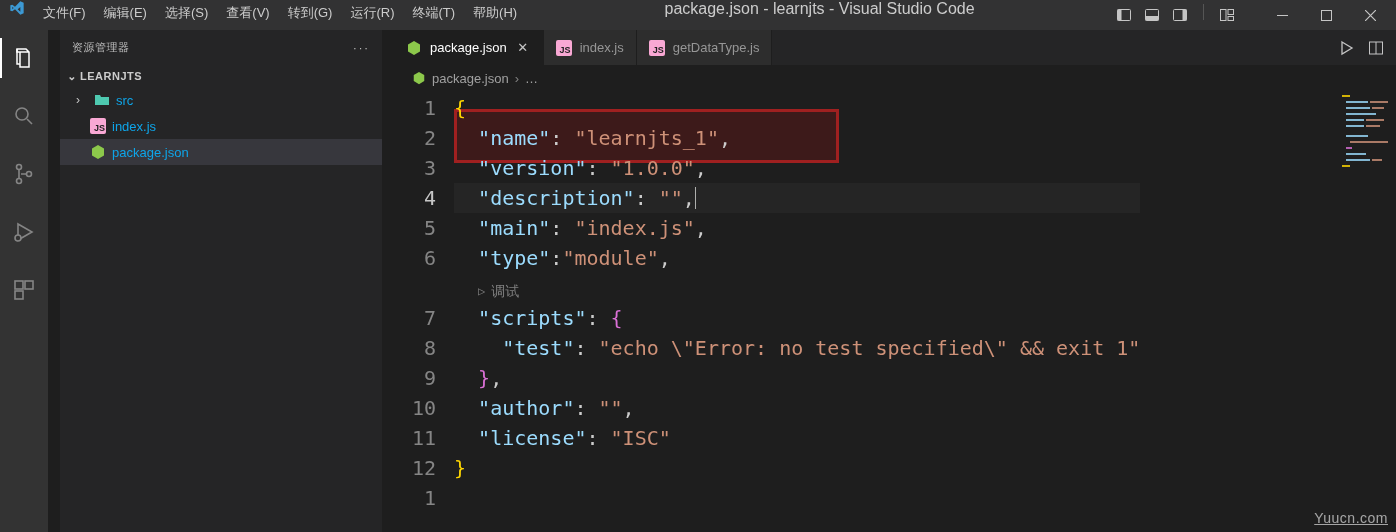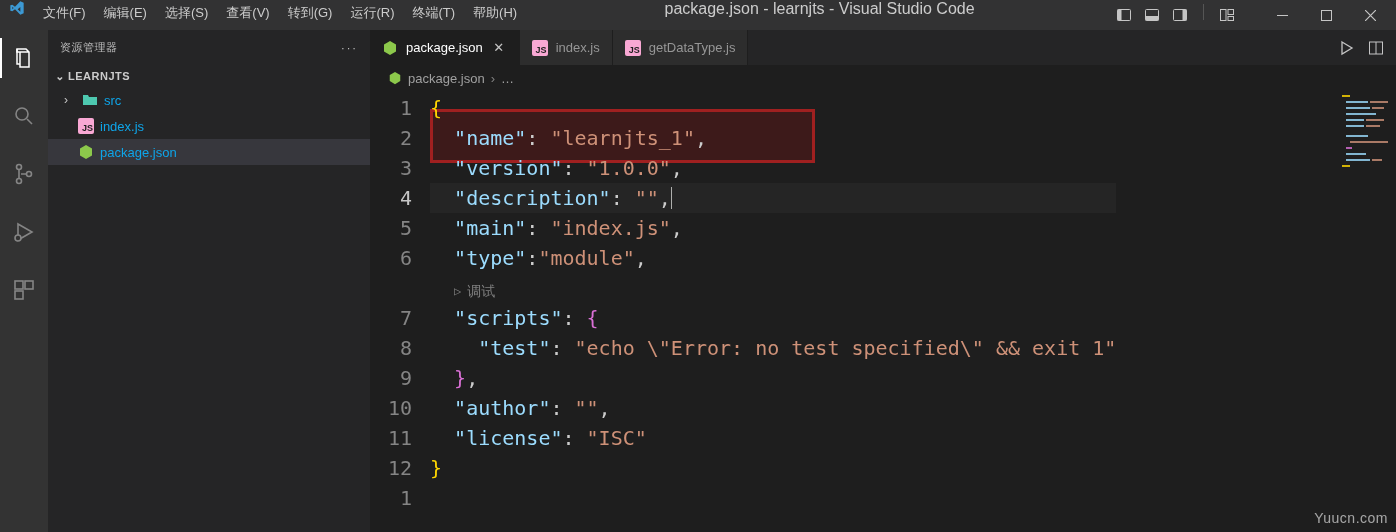--- a/index.html
+++ b/index.html
@@ -20,21 +20,21 @@
   .menu-item { padding: 4px 9px; cursor: pointer; color: #cccccc; }
   .title-text { flex: 1; text-align: center; color: #cccccc; font-size: 16px; }
   .title-controls { display: flex; align-items: center; gap: 8px; padding-right: 4px; }
   .layout-icons { display: flex; gap: 6px; margin-right: 14px; }
   .layout-icons .ico, .wincontrol { width: 22px; height: 22px; display: flex; align-items: center; justify-content: center; color: #c5c5c5; }
   .window-controls { display: flex; gap: 0; }
   .window-controls .wincontrol { width: 44px; height: 30px; }
   .sep { width: 1px; height: 16px; background: #555; margin: 0 6px; }
 
   
-  .main { display: flex; height: calc(532px - 30px); }
+  .main { display: flex; height: calc(532px - 30px); gap: 12px; }
   .activitybar {
     width: 48px; background: #333333; display: flex; flex-direction: column; align-items: center; padding-top: 8px; gap: 18px;
   }
   .activity-item { width: 48px; height: 40px; display: flex; align-items: center; justify-content: center; color: #858585; position: relative; }
   .activity-item.active { color: #ffffff; }
   .activity-item.active::before { content: ""; position: absolute; left: 0; top: 0; bottom: 0; width: 2px; background: #fff; }
   .activity-item svg { width: 24px; height: 24px; }
 
   .sidebar { width: 322px; background: #252526; display: flex; flex-direction: column; }
   .sidebar-header { height: 35px; display: flex; align-items: center; padding: 0 12px; font-size: 11px; color: #bbbbbb; justify-content: space-between; letter-spacing: 0.5px; }
@@ -75,21 +75,21 @@
   .pun { color: #cccccc; }
   .cursor-line-bg { background: rgba(255,255,255,0.03); }
   .hl-box { position: absolute; border: 3px solid #a02020; background: rgba(120,20,20,0.35); pointer-events: none; }
   .debug-inlay { color: #808080; font-size: 14px; display: inline-flex; align-items: center; gap: 6px; line-height: 30px; height: 30px; }
   .debug-inlay .tri { font-size: 12px; }
   .cursor { display: inline-block; width: 1px; height: 22px; background: #aeafad; vertical-align: middle; position: relative; top: -2px; }
 
   .minimap { position: absolute; right: 2px; top: 0; width: 56px; height: 180px; opacity: .8; pointer-events: none; }
   .minimap svg { width: 100%; height: 100%; }
 
-  .watermark { position: absolute; right: 8px; bottom: 6px; color: rgba(255,255,255,0.6); font-size: 14px; font-family: sans-serif; letter-spacing: .5px; }
+  .watermark { position: absolute; right: 8px; bottom: 6px; color: rgba(255,255,255,0.6); font-size: 14px; font-family: sans-serif; letter-spacing: .5px; text-decoration: underline; }
 
   
   svg { display: block; }
   .js-badge { width: 16px; height: 16px; background: #f9a8d4; color: #1e1e1e; font-size: 9px; font-weight: 800; display: flex; align-items: flex-end; justify-content: flex-end; padding: 1px 1px; border-radius: 2px; }
   .node-badge { color: #8cc84b; }
   .folder-badge { color: #4ec9b0; }
 </style>
 </head>
 <body>
 

